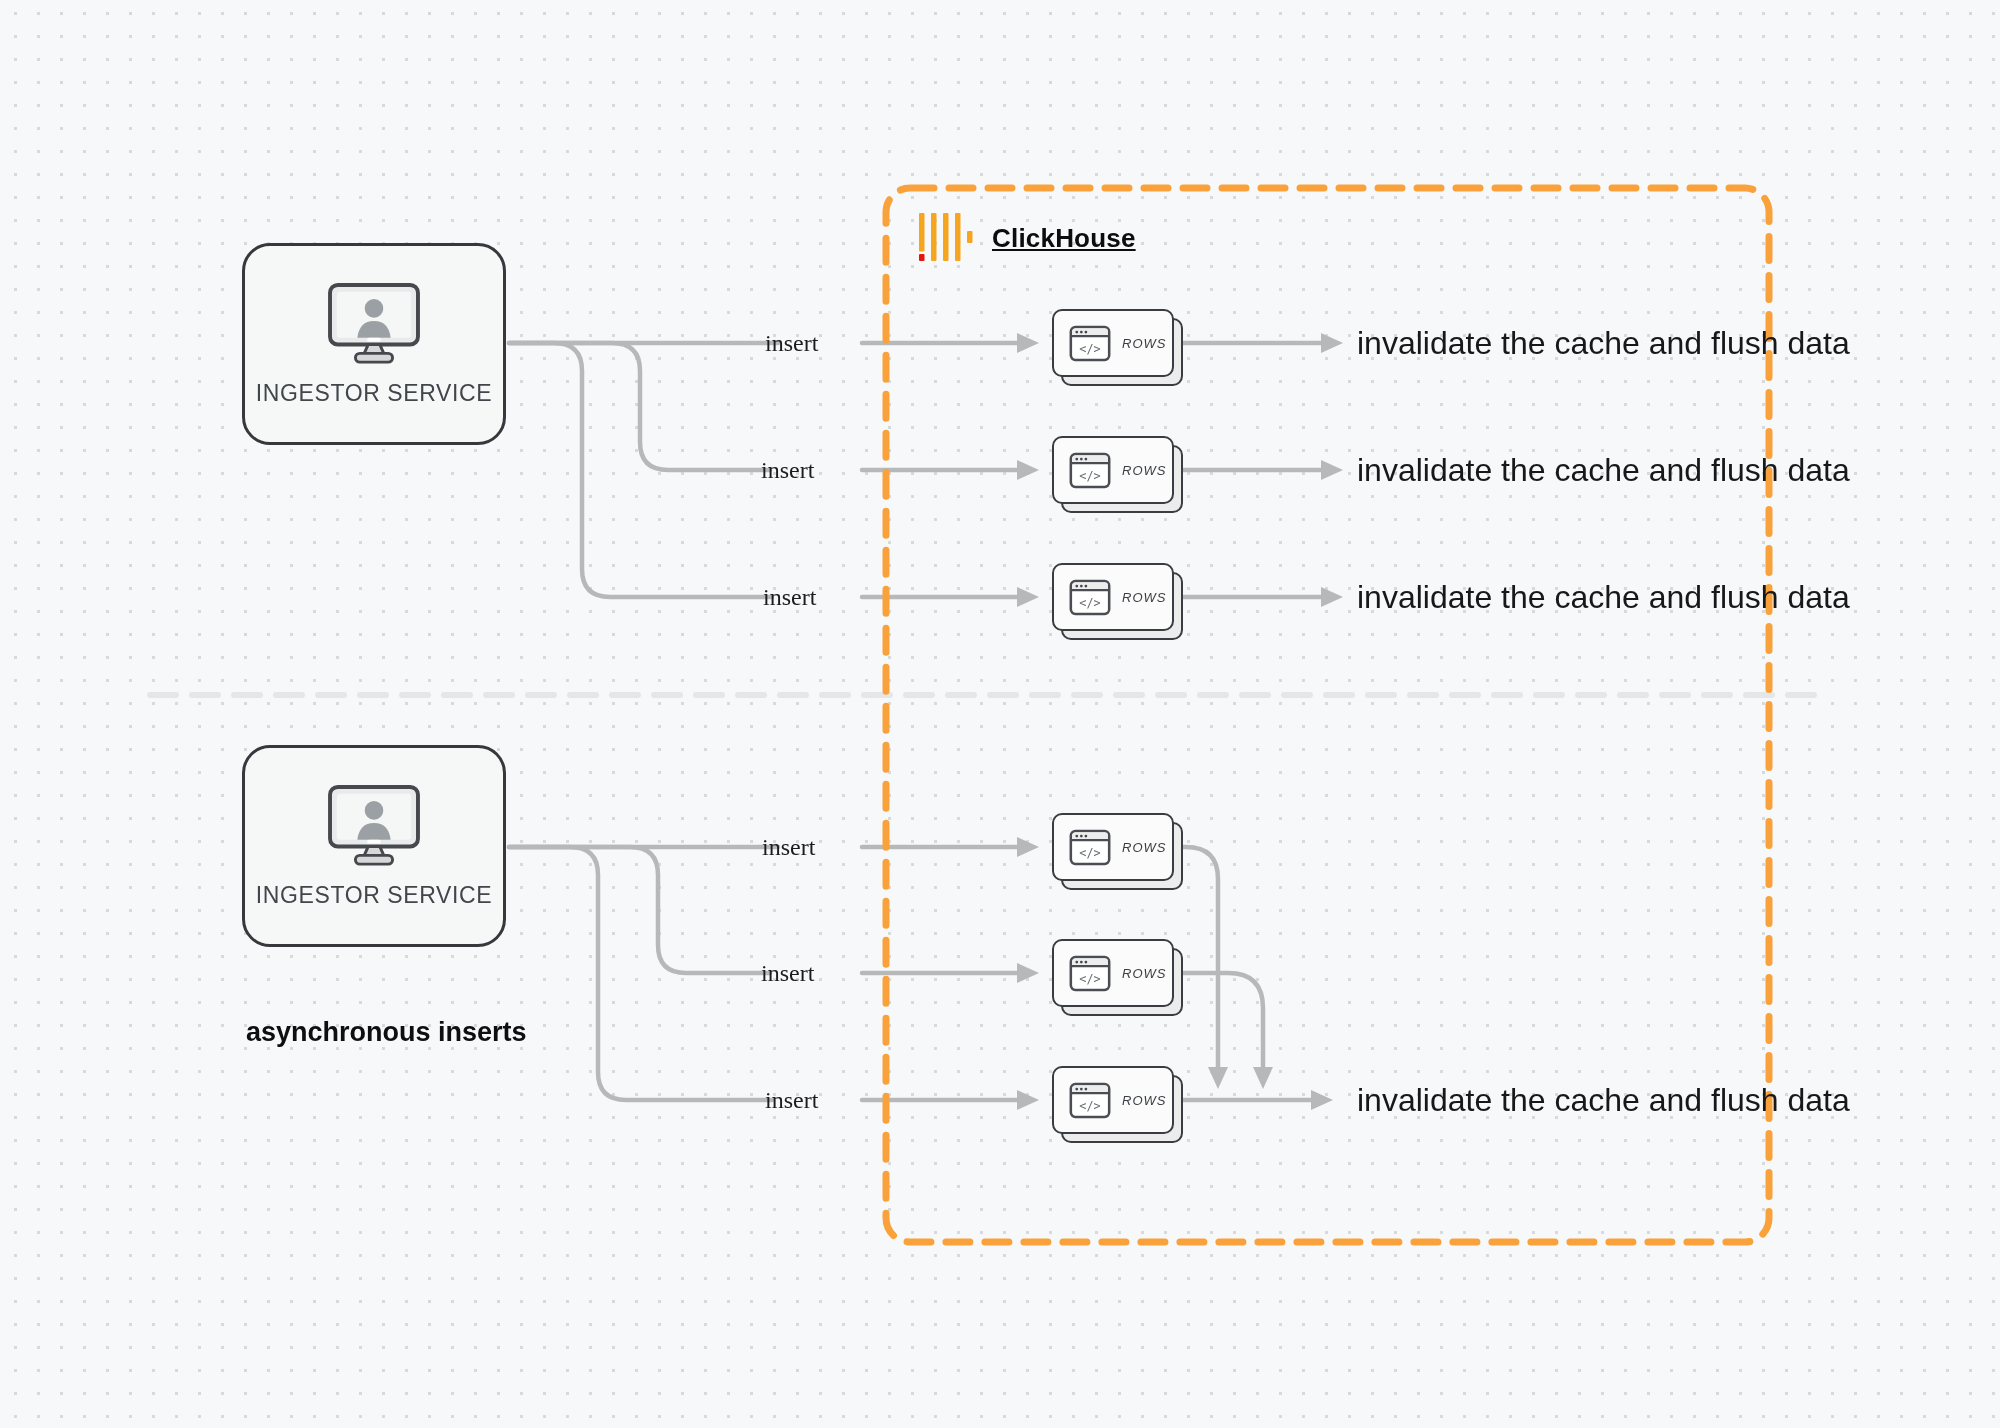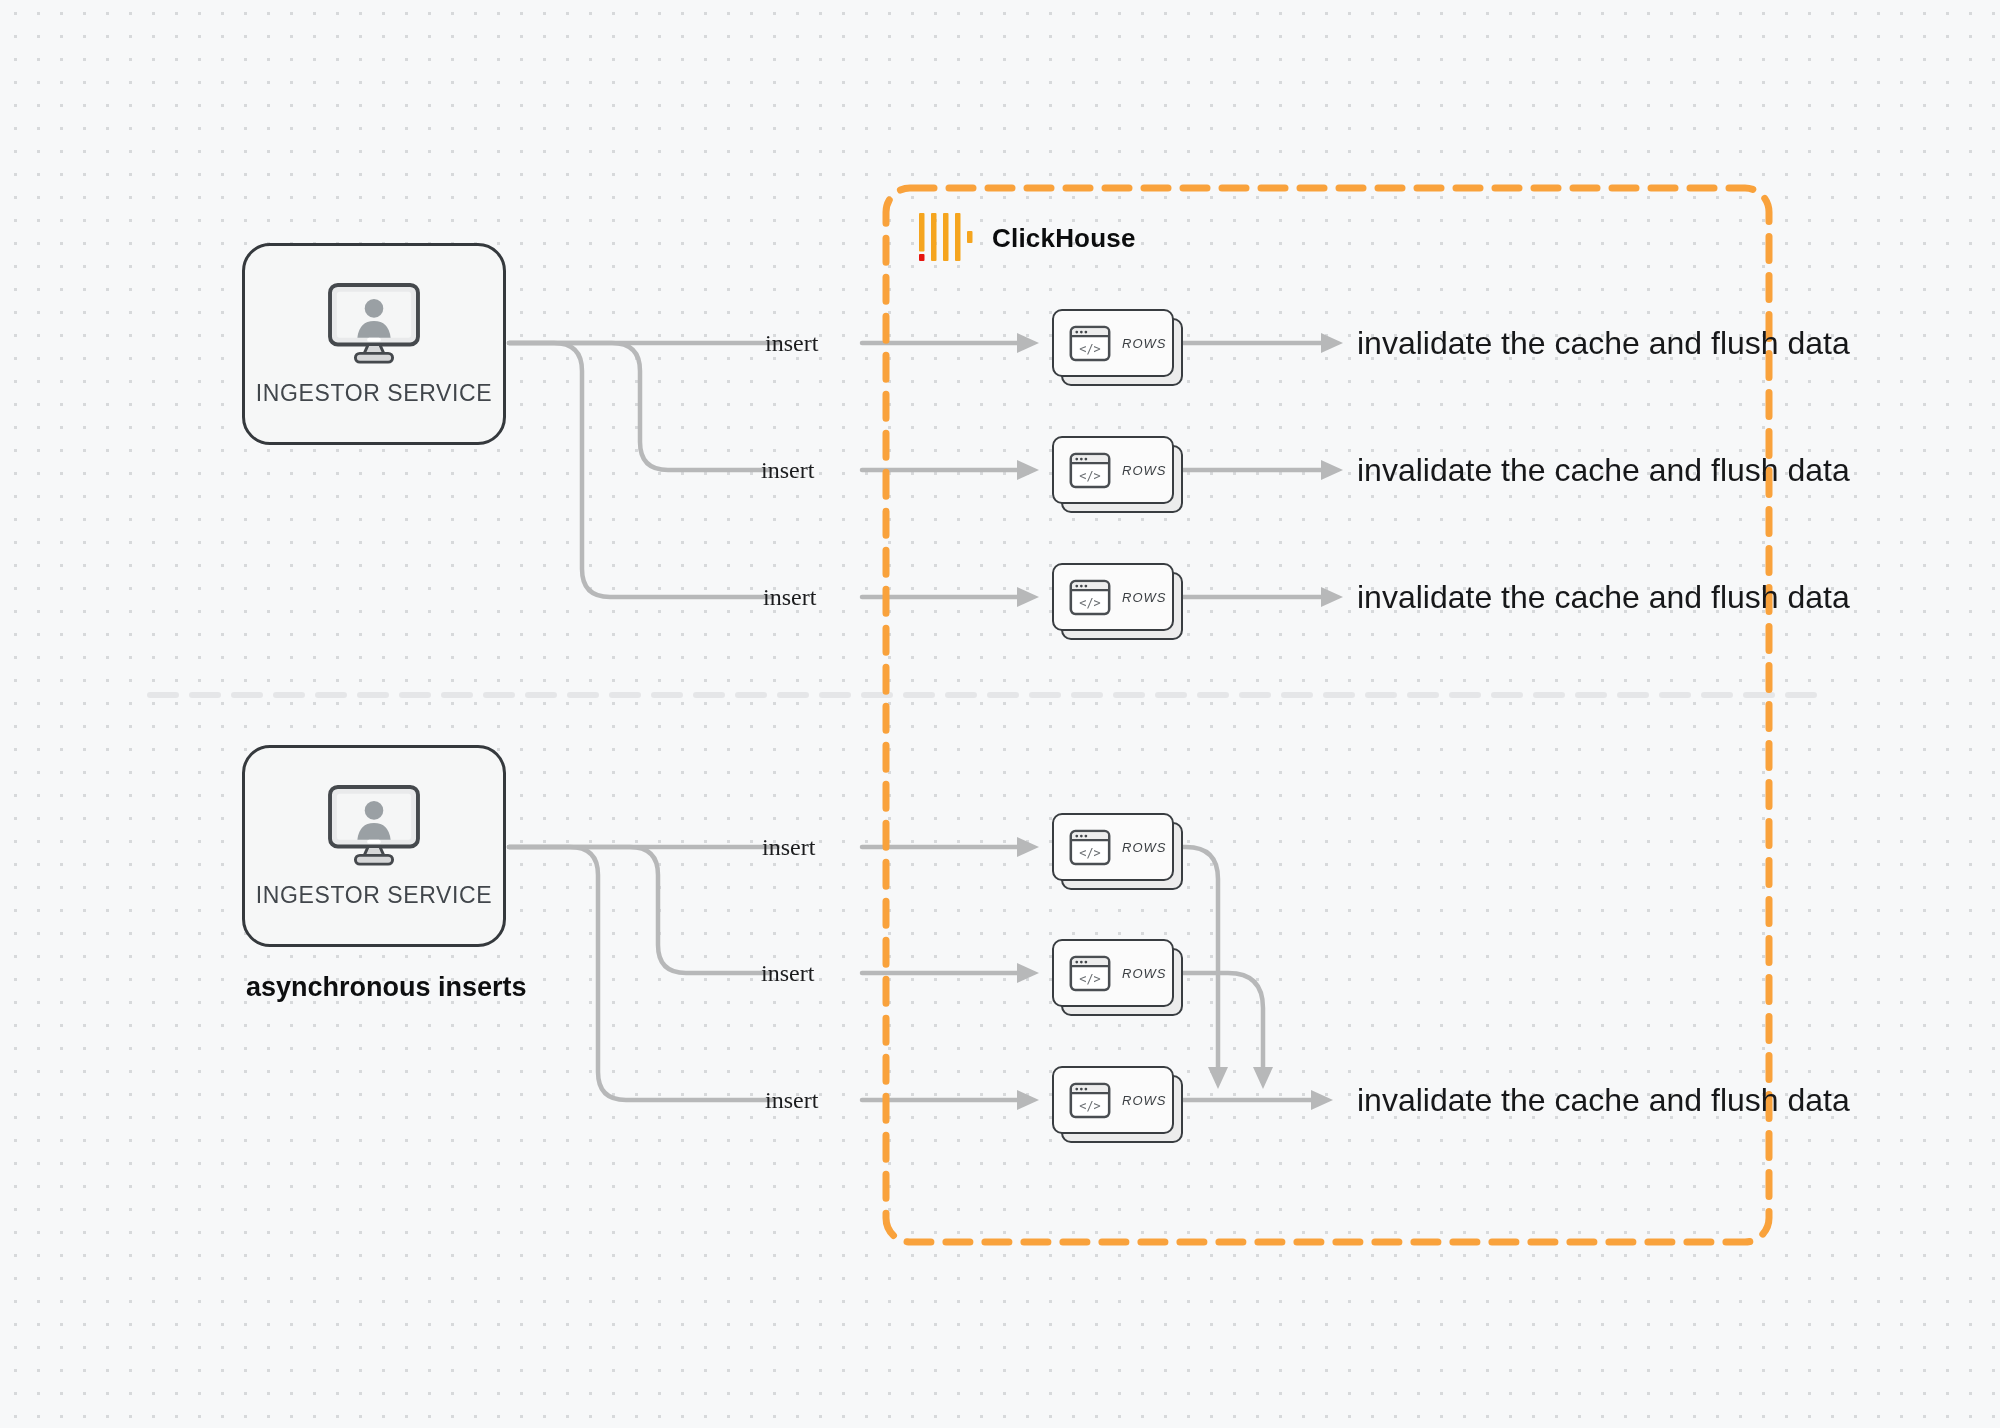--- a/index.html
+++ b/index.html
@@ -47,21 +47,21 @@
     position:absolute;font-size:32px;color:#17181a;line-height:30px;white-space:nowrap;
   }
   .caption{
     position:absolute;font-size:27px;font-weight:700;color:#0e0f10;white-space:nowrap;
   }
   
   .ch-logo{
     position:absolute;left:918px;top:212px;
     display:flex;align-items:center;gap:18px;
   }
-  .ch-brand{font-size:26px;font-weight:600;color:#0c0d0e;letter-spacing:.2px;}
+  .ch-brand{font-size:26px;font-weight:600;color:#0c0d0e;letter-spacing:.2px;text-decoration:underline;}
 </style>
 </head>
 <body>
 
 <div class="canvas">
 
   <svg class="layer" width="2000" height="1428" viewBox="0 0 2000 1428">
     <defs>
       <marker id="ah" markerUnits="userSpaceOnUse" markerWidth="26" markerHeight="24" viewBox="0 0 26 24" refX="17" refY="12" orient="auto-start-reverse">
         <path d="M2 2 L24 12 L2 22 Z" fill="#b7b8b9"></path>
@@ -131,21 +131,21 @@
       <rect x="5" y="3" width="90" height="61" rx="8" fill="#e9eaeb" stroke="#45494d" stroke-width="4"></rect>
       <rect x="12" y="10" width="76" height="47" rx="3" fill="#f5f6f6"></rect>
       <circle cx="50" cy="27" r="9.5" fill="#9aa0a4"></circle>
       <path d="M33 57 Q35 40 50 40 Q65 40 67 57 Z" fill="#9aa0a4"></path>
       <rect x="43" y="57" width="14" height="4" rx="2" fill="#ffffff"></rect>
       <path d="M44 64 H56 L60 73 H40 Z" fill="#d6d7d8" stroke="#45494d" stroke-width="3" stroke-linejoin="round"></path>
       <rect x="31" y="73" width="38" height="9" rx="4.5" fill="#d6d7d8" stroke="#45494d" stroke-width="3"></rect>
     </svg>
     <div class="svc-label">INGESTOR SERVICE</div>
   </div>
-  <div class="caption" style="left:246px;top:972px;">asynchronous inserts</div>
+  <div class="caption" style="left:246px;top:1017px;">asynchronous inserts</div>
 
   <div class="lane-action" style="left:765px;top:328px;">insert</div>
   <div class="lane-action" style="left:761px;top:455px;">insert</div>
   <div class="lane-action" style="left:763px;top:582px;">insert</div>
 
   <div class="lane-action" style="left:762px;top:832px;">insert</div>
   <div class="lane-action" style="left:761px;top:958px;">insert</div>
   <div class="lane-action" style="left:765px;top:1085px;">insert</div>
 
   <div class="rows-stack" style="left:1052px;top:309px;">

